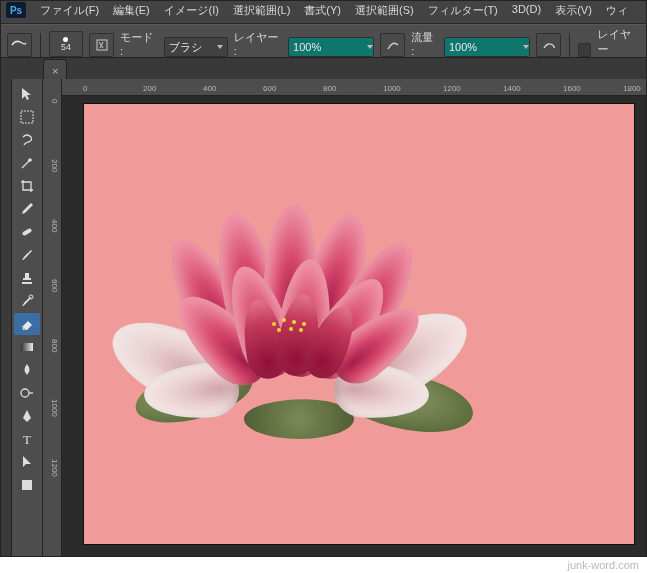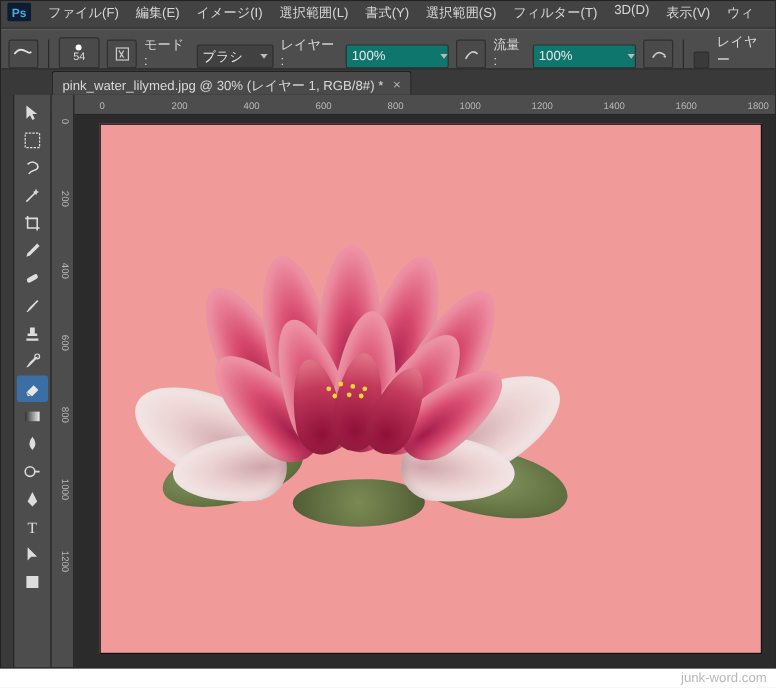--- a/index.html
+++ b/index.html
@@ -123,21 +123,20 @@
             <circle cx="12" cy="8" r="1" fill="#ccc"></circle>
           </svg>
     </div>
     <div class="divv"></div>
     <div class="chk"></div>
     <span class="lbl">レイヤー</span>
   </div>
 
   <div class="tabbar">
     <div class="tab">
-      <span>pink_water_lilymed.jpg @ 30% (レイヤー 1, RGB/8#) *</span>
       <span class="close">×</span>
     </div>
   </div>
 
   <div class="workspace">
     <div class="strip"></div>
 
     <div class="tools">
       <div class="tool">
             <svg width="16" height="16">

